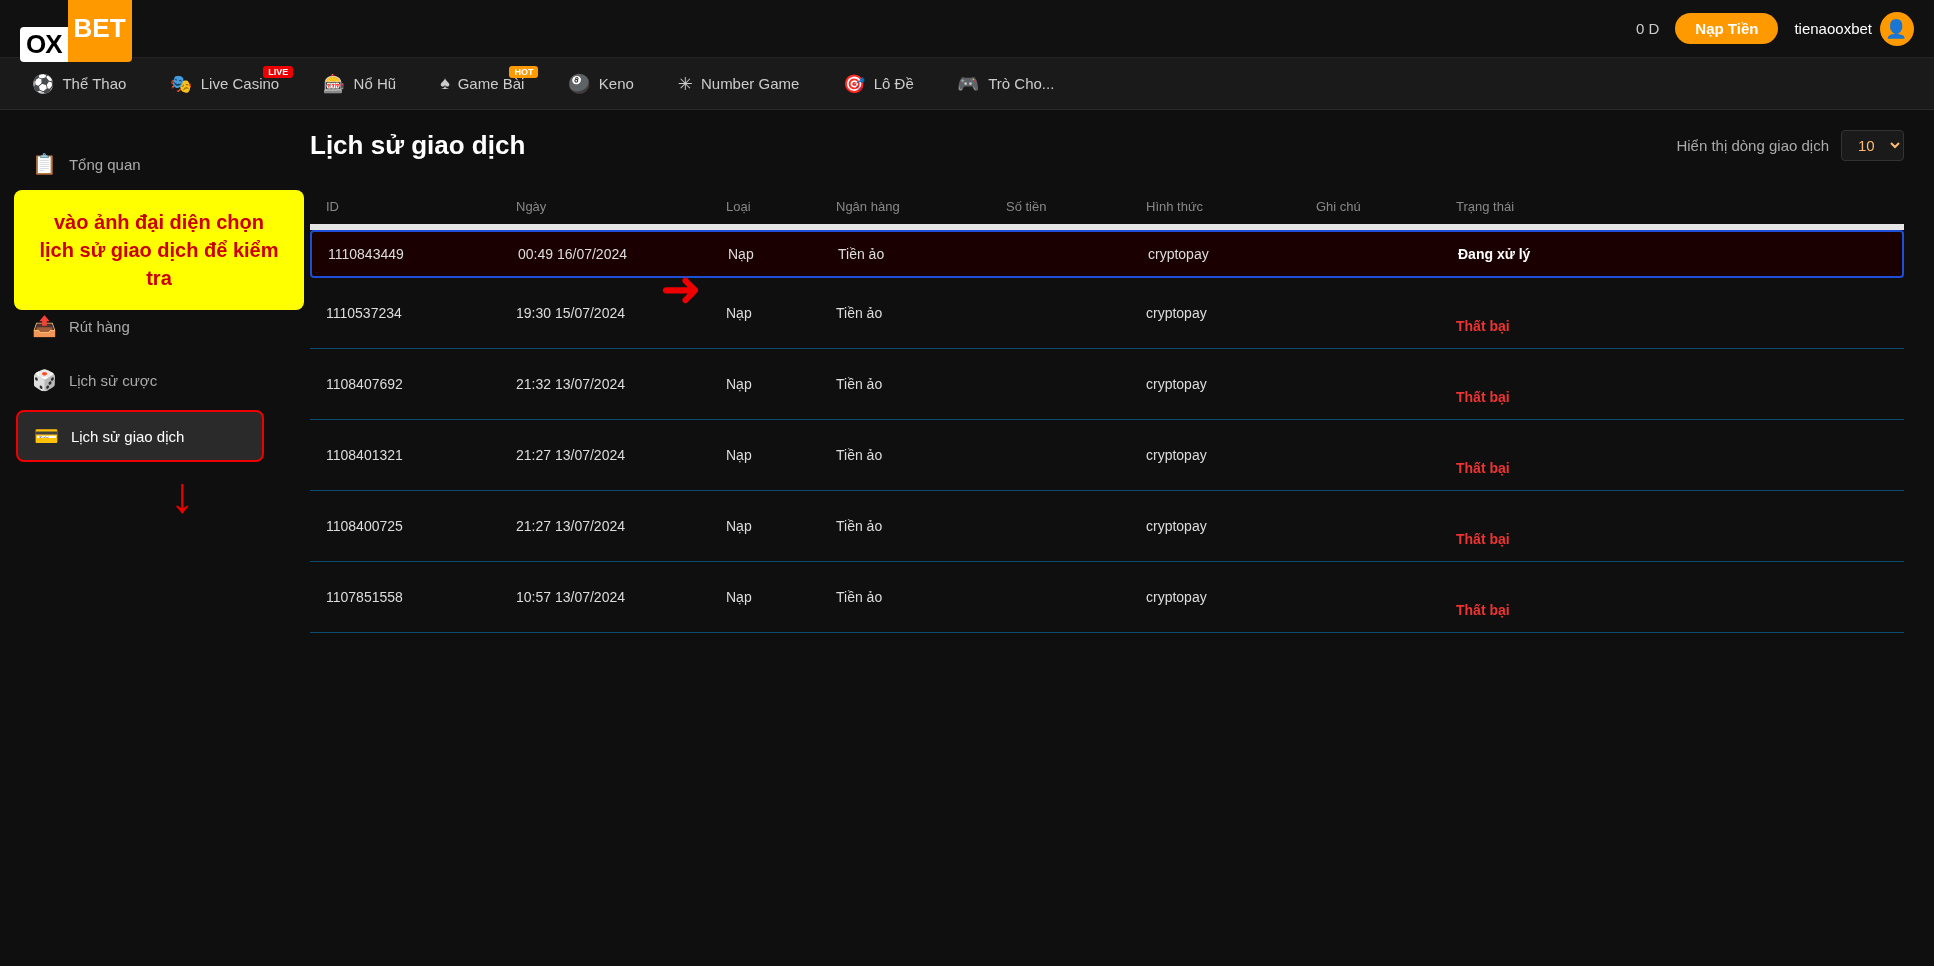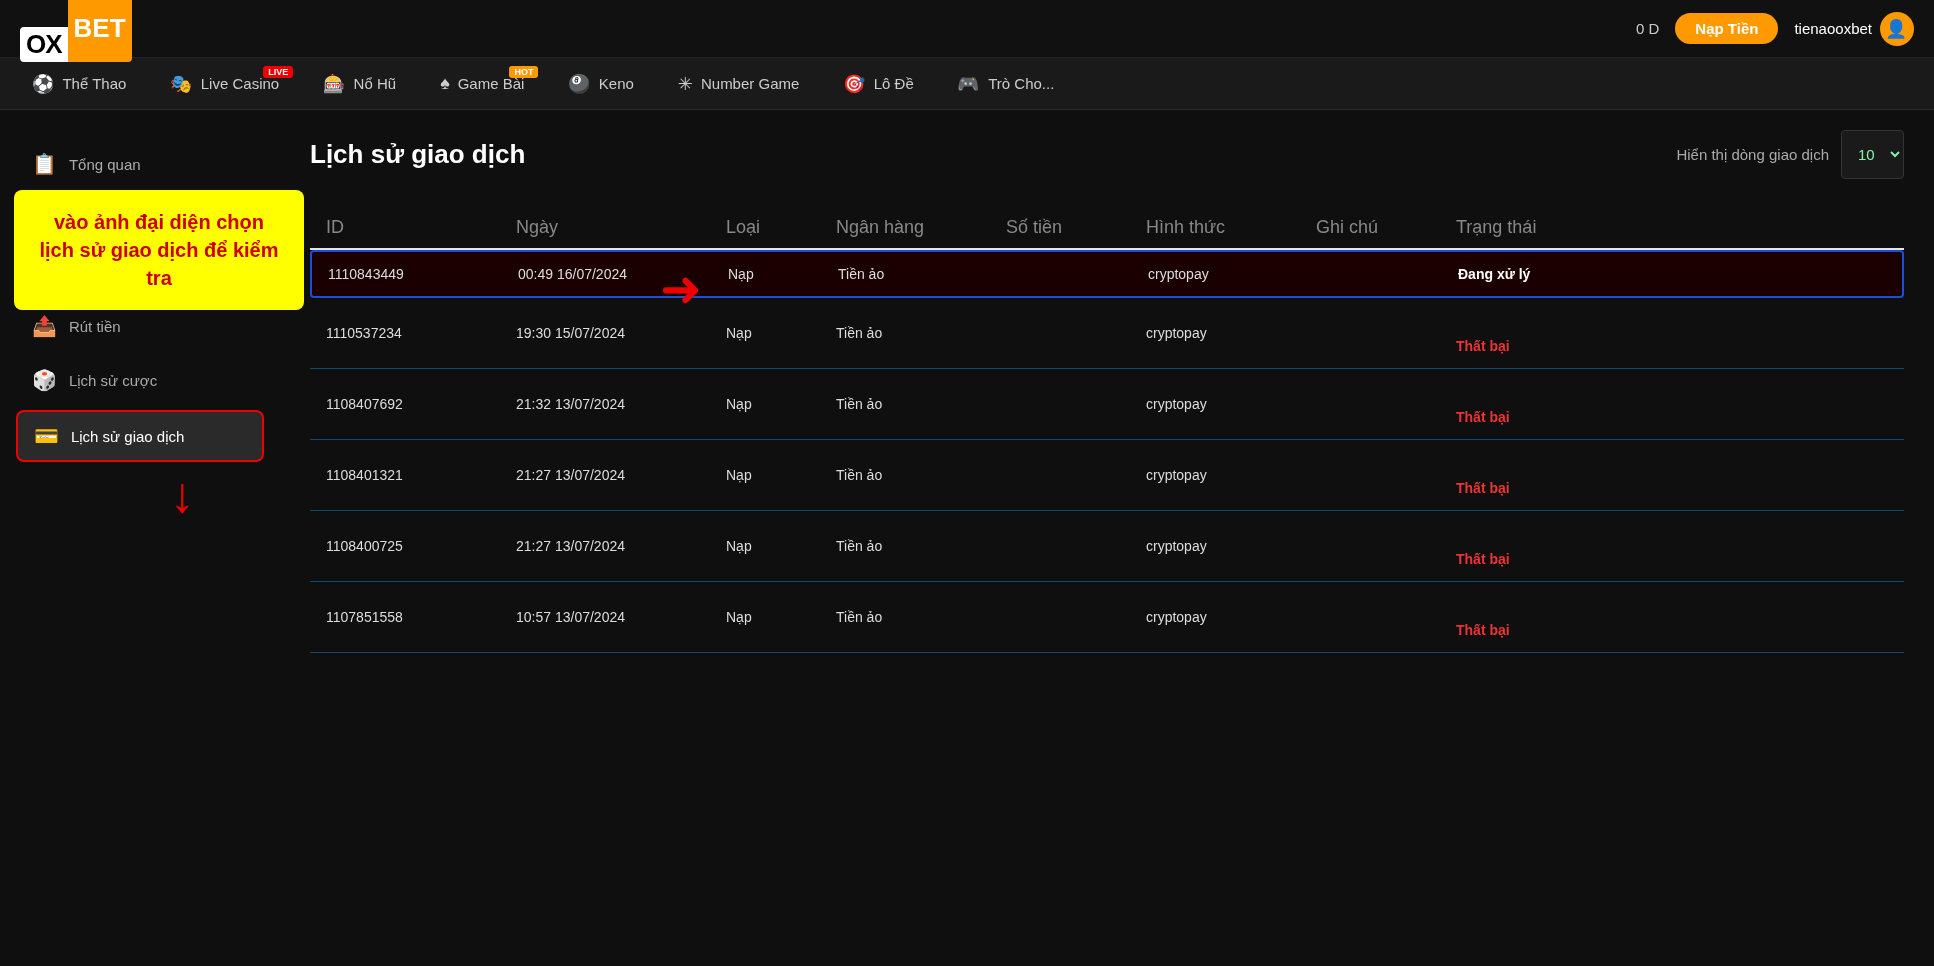--- a/index.html
+++ b/index.html
@@ -162,38 +162,38 @@
     }
     .page-header-right {
       display: flex;
       align-items: center;
       gap: 12px;
     }
     .show-label { color: #aaa; font-size: 15px; }
     .rows-select {
       background: #1a1a1a;
       border: 1px solid #333;
-      color: #86efac;
-      font-size: 15px;
-      padding: 14px 12px;
+      color: #fdba74;
+      font-size: 15px;
+      padding: 5px 12px;
       border-radius: 4px;
       cursor: pointer;
     }
 
     
     .table-wrapper {
       width: 100%;
     }
     .table-header {
       display: grid;
       grid-template-columns: 180px 200px 100px 160px 130px 160px 130px 160px;
       padding: 10px 16px;
       color: #888;
-      font-size: 18px;
-      border-bottom: 2px solid #e5e5e5;
+      font-size: 13px;
+      border-bottom: 6px solid #e5e5e5;
       gap: 10px;
     }
     .table-row {
       display: grid;
       grid-template-columns: 180px 200px 100px 160px 130px 160px 130px 160px;
       padding: 14px 16px;
       font-size: 14px;
       color: #ddd;
       border-bottom: 1px solid #0c4a6e;
       gap: 10px;
@@ -309,21 +309,21 @@
     <div class="sidebar-item">
       <span class="sidebar-icon">👤</span>
       <span>Tài khoản</span>
     </div>
     <div class="sidebar-item">
       <span class="sidebar-icon">📥</span>
       <span>Nạp tiền</span>
     </div>
     <div class="sidebar-item">
       <span class="sidebar-icon">📤</span>
-      <span>Rút tiền</span>
+      <span>Rút hàng</span>
     </div>
     <div class="sidebar-item">
       <span class="sidebar-icon">🎲</span>
       <span>Lịch sử cược</span>
     </div>
     <div class="sidebar-item active sidebar-highlighted">
       <span class="sidebar-icon">💳</span>
       <span>Lịch sử giao dịch</span>
     </div>
 

